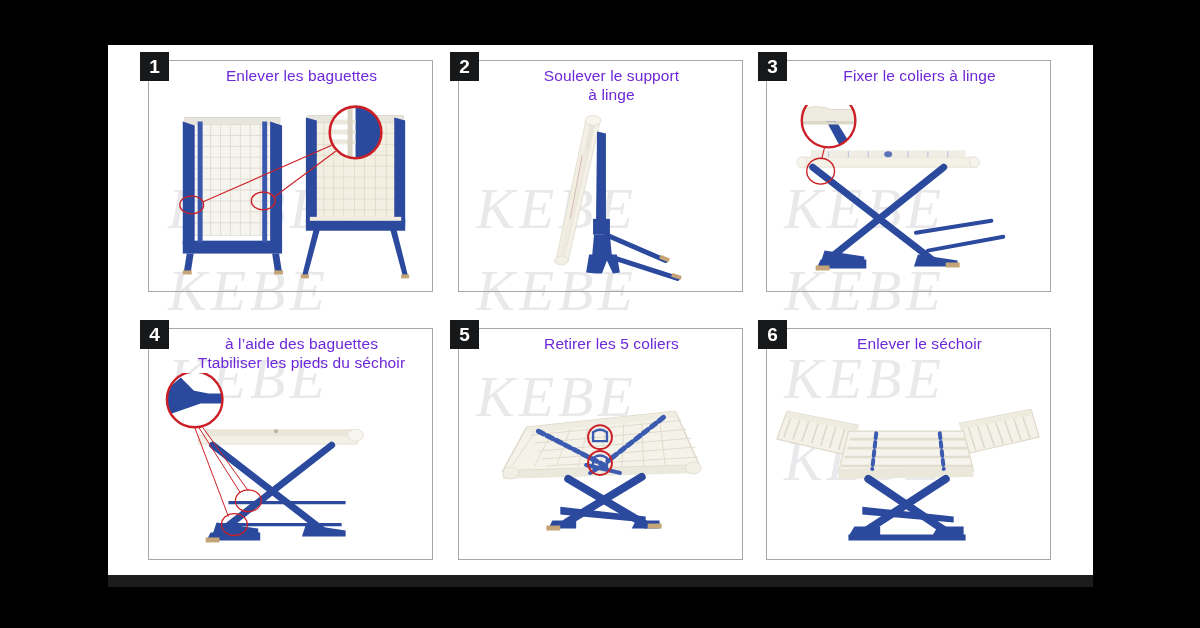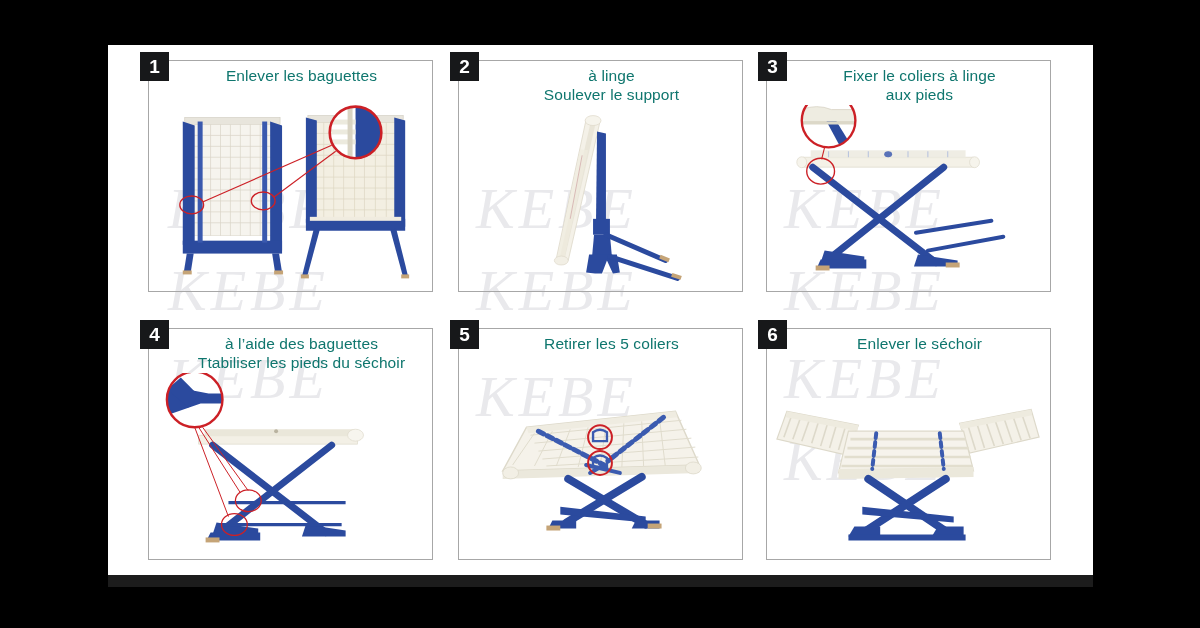--- a/index.html
+++ b/index.html
@@ -75,21 +75,21 @@
     line-height: 29px;
     text-align: center;
     z-index: 30;
   }
   .title {
     position: absolute;
     left: 30px; right: 8px; top: 5px;
     text-align: center;
     font-family: "Liberation Sans", sans-serif;
     font-size: 15.5px;
-    color: #0f766e;
+    color: #6d28d9;
     line-height: 19px;
     letter-spacing: 0.1px;
     z-index: 20;
   }
   .art {
     position: absolute;
     left: 2px; right: 2px;
     bottom: 2px;
     z-index: 15;
   }
@@ -221,22 +221,22 @@
               </g>
             </svg>
           </div>
         </div>
       </div>
 
       <div class="panel" id="p2">
         <div class="panel-inner">
           <div class="badge">2</div>
           <div class="title">
+            <div>Soulever le support</div>
             <div>à linge</div>
-            <div>Soulever le support</div>
           </div>
           <div class="art" style="height:172px;">
             <svg viewBox="0 0 281 172" preserveAspectRatio="xMidYMid meet">
 
               <g>
                 <path d="M126 8 L140 10 L108 150 L96 148 Z" fill="#f4f1e8" stroke="#ddd8c9" stroke-width="0.8"></path>
                 <path d="M131 9 L136 10 L104 150 L99 149 Z" fill="#e9e5d8"></path>
                 <ellipse cx="133" cy="9" rx="8" ry="5" fill="#f6f4ec" stroke="#ddd8c9" stroke-width="0.7"></ellipse>
                 <path d="M120 38 L128 39 L104 148 L97 147 Z" fill="#efece0" opacity="0.7"></path>
                 <line x1="122" y1="44" x2="110" y2="108" stroke="#d9b9b6" stroke-width="1"></line>
@@ -259,21 +259,20 @@
             </svg>
           </div>
         </div>
       </div>
 
       <div class="panel" id="p3">
         <div class="panel-inner">
           <div class="badge">3</div>
           <div class="title">
             <div>Fixer le coliers à linge</div>
-            <div>aux pieds</div>
           </div>
           <div class="art" style="height:178px;">
             <svg viewBox="0 0 281 178" preserveAspectRatio="xMidYMid meet">
 
               <g>
                 <rect x="30" y="52" width="180" height="10" rx="5" fill="#f4f1e7" stroke="#dedacb" stroke-width="0.7"></rect>
                 <rect x="42" y="45" width="156" height="8" fill="#eceadf" opacity="0.85"></rect>
                 <g stroke="#b9c4de" stroke-width="1.1">
                   <line x1="60" y1="46" x2="60" y2="52"></line>
                   <line x1="80" y1="46" x2="80" y2="52"></line>

